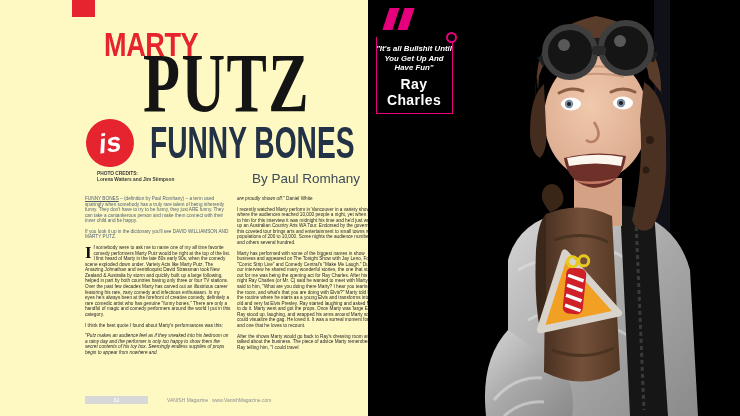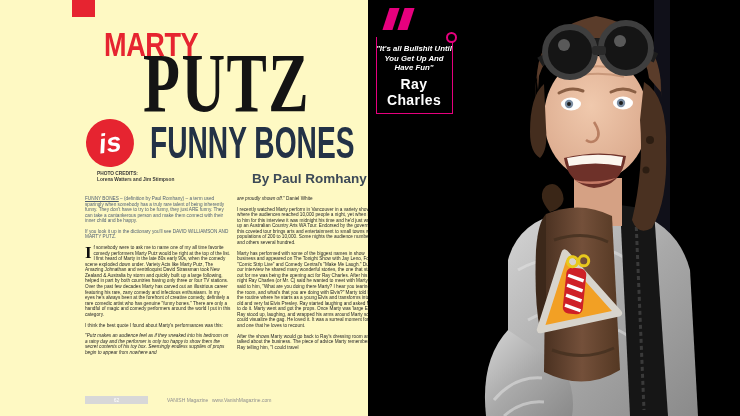--- a/index.html
+++ b/index.html
@@ -11,21 +11,21 @@
            transform:scaleX(0.82);transform-origin:left top;letter-spacing:-0.5px;white-space:nowrap;}
   .t-putz{position:absolute;left:143px;top:42px;font-family:"Liberation Serif",serif;font-weight:bold;
           font-size:84px;line-height:1;color:#141414;letter-spacing:2px;
           transform:scaleX(0.72);transform-origin:left top;white-space:nowrap;}
   .is-circle{position:absolute;left:86px;top:119px;width:48px;height:48px;border-radius:50%;
              background:#e62430;color:#fff;display:flex;align-items:center;justify-content:center;
              font-style:italic;font-weight:bold;font-size:27px;transform:rotate(-8deg);}
   .t-fb{position:absolute;left:150px;top:118px;font-size:44px;font-weight:bold;color:#233246;
         transform:scaleX(0.64);transform-origin:left top;white-space:nowrap;}
   .credits{position:absolute;left:97px;top:171px;font-size:4.8px;line-height:6.4px;font-weight:bold;color:#3a3a3a;}
-  .byline{position:absolute;left:252px;top:171px;font-size:13.5px;font-weight:700;color:#3d4a57;white-space:nowrap;}
+  .byline{position:absolute;left:252px;top:171px;font-size:13.5px;font-weight:400;color:#3d4a57;white-space:nowrap;}
   .col{position:absolute;top:196px;width:146px;color:#262626;}
   .col1{left:85px;} .col2{left:237px;}
   .col p{margin:0 0 5.2px 0;font-size:4.7px;line-height:5.55px;text-align:left;}
   .intro-text{color:#4d5d72;}
   .lead-underline{text-decoration:underline;}
   .dropcap{float:left;font-family:"Liberation Serif",serif;font-weight:bold;font-size:17px;
            line-height:14.5px;margin:0.5px 1.8px 0 0;color:#0e0e0e;}
   .q-italic{font-style:italic;}
   .footer-bar{position:absolute;left:85px;top:396px;width:63px;height:8px;background:#d8d8d8;
               display:flex;align-items:center;justify-content:center;color:#ffffff;font-size:5px;}

